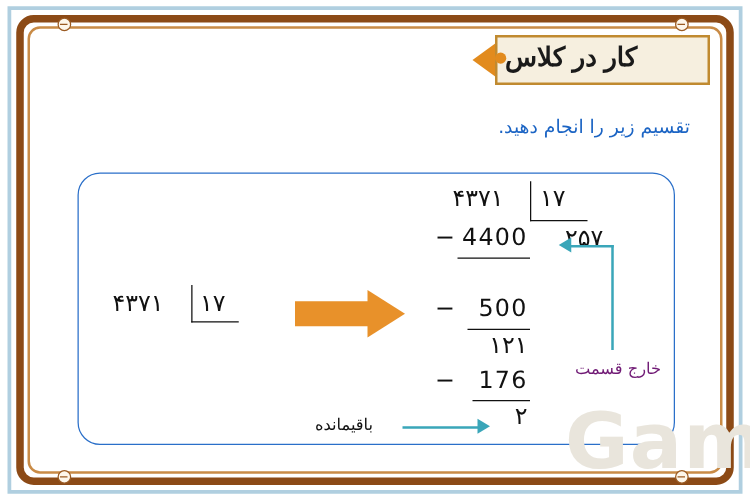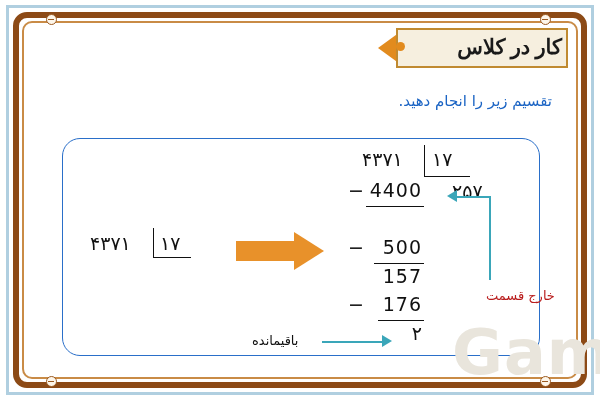--- a/index.html
+++ b/index.html
@@ -115,22 +115,22 @@
     width: 9px;
     height: 9px;
     border-radius: 50%;
     background: #e28b1e;
   }
   .banner-text {
     position: absolute;
     left: 26px;
     top: 6px;
     width: 158px;
-    text-align: right;
-    font-family: Liberation Serif, serif;
+    text-align: left;
+    font-family: Liberation Sans, sans-serif;
     font-size: 21px;
     font-weight: bold;
     color: #1a1a1a;
     direction: rtl;
     line-height: 30px;
   }
 
   
   .instruction {
     position: absolute;
@@ -291,24 +291,24 @@
   }
   .rule {
     position: absolute;
     border-top: 1.5px solid #111;
     height: 0;
   }
 
   
   .quotient-callout {
     position: absolute;
-    left: 486px;
+    left: 460px;
     top: 288px;
     font-size: 13px;
-    color: #b91c1c;
+    color: #701a75;
     direction: rtl;
   }
   .q-line-v {
     position: absolute;
     left: 489px;
     top: 196px;
     width: 0;
     height: 84px;
     border-left: 2px solid #3aa6b9;
   }
@@ -424,21 +424,21 @@
 
 
     <span class="step" style="left:-2px; top:88px;">
       <span class="minus">−</span>
       <span>500</span>
     </span>
     <span class="rule" style="left:22px; top:115px; width:50px;"></span>
 
     <span class="step" style="left:-2px; top:117px;">
       <span class="minus"></span>
-      <span>157</span>
+      <span>۱۲۱</span>
     </span>
 
     <span class="step" style="left:-2px; top:145px;">
       <span class="minus">−</span>
       <span>176</span>
     </span>
     <span class="rule" style="left:26px; top:172px; width:46px;"></span>
 
     <span class="step" style="left:-2px; top:174px;">
       <span class="minus"></span>

